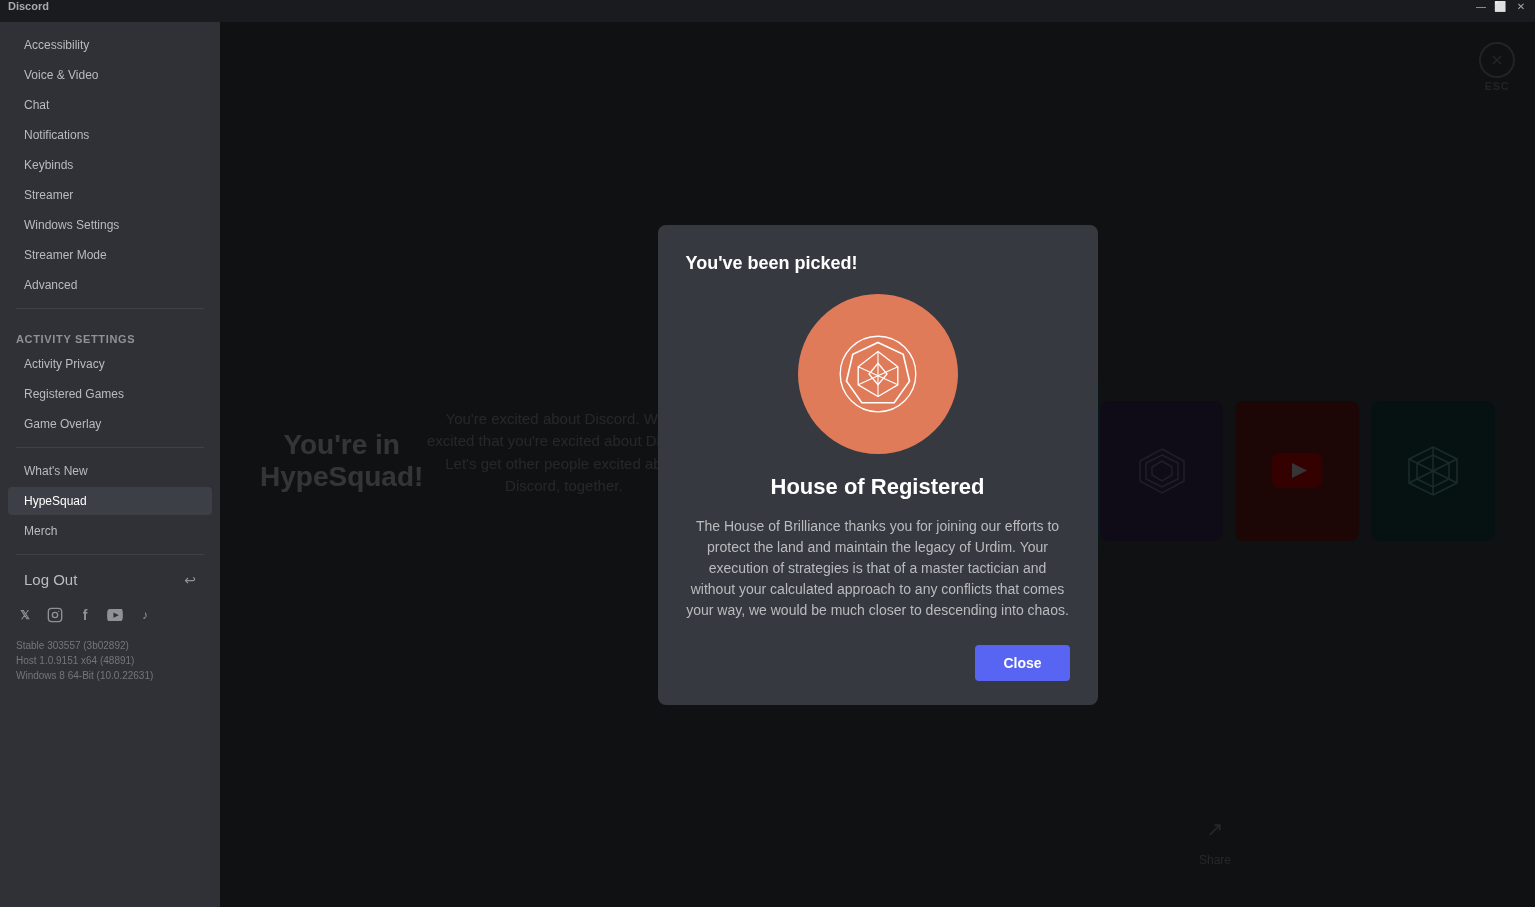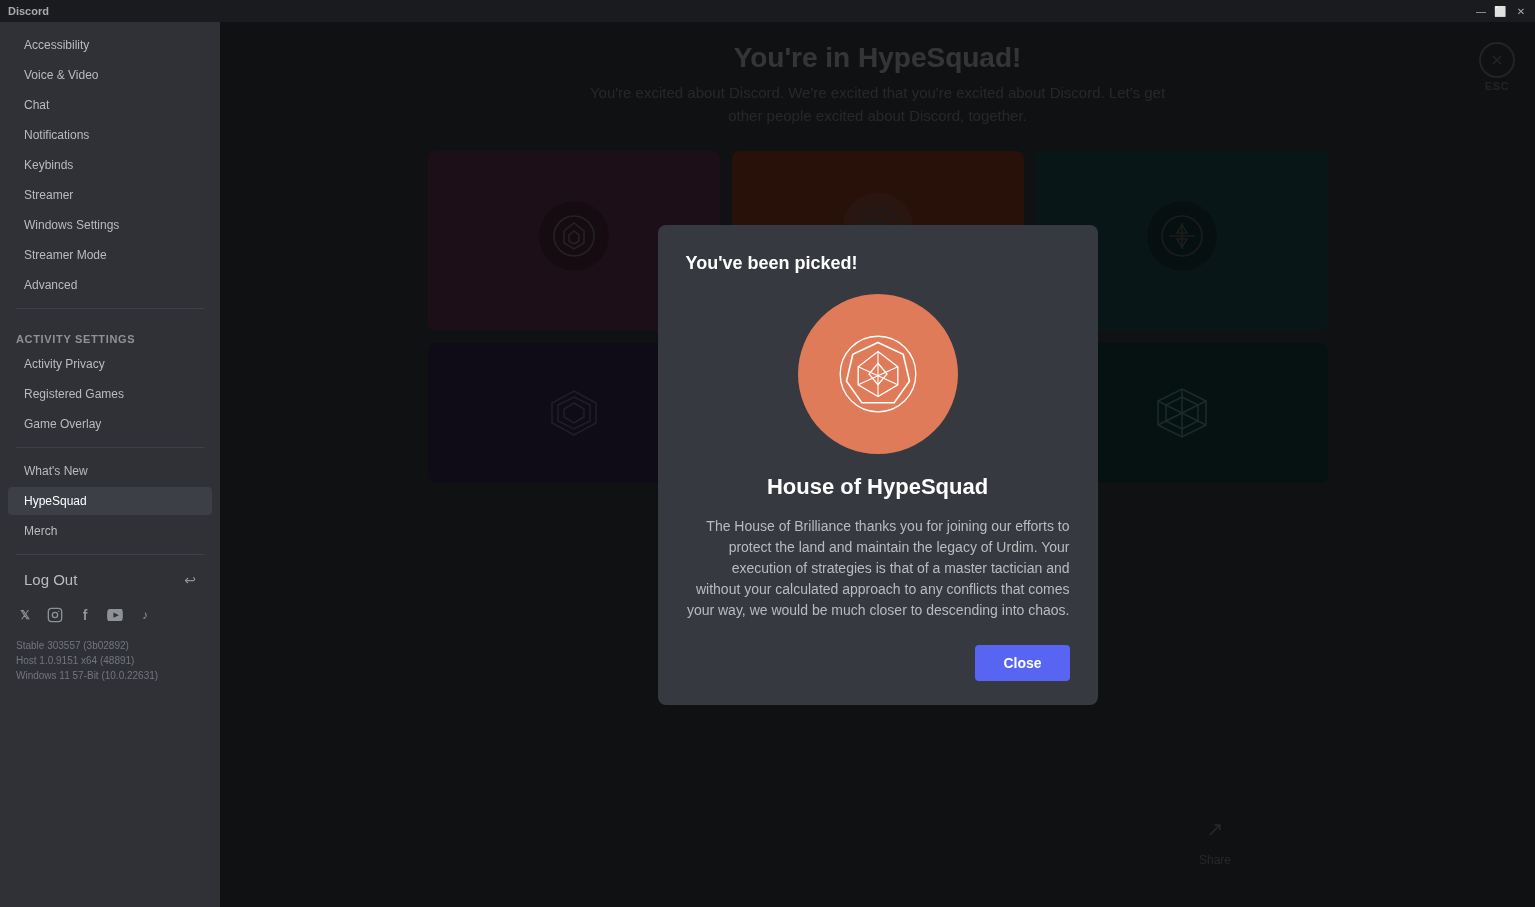--- a/index.html
+++ b/index.html
@@ -11,21 +11,20 @@
       background: #202225;
       color: #dcddde;
       user-select: none;
     }
 
     
     .titlebar {
       height: 22px;
       background: #1a1b1e;
       display: flex;
-      align-items: center;
       justify-content: space-between;
       padding: 0 8px;
       position: relative;
       z-index: 100;
     }
     .titlebar-title {
       font-size: 11px;
       color: #aaa;
       font-weight: 600;
     }
@@ -135,21 +134,21 @@
       background: #36393f;
       position: relative;
       overflow: hidden;
     }
 
     
     .hypesquad-bg {
       width: 100%;
       height: 100%;
       display: flex;
-      flex-direction: column;
+      flex-direction: row;
       align-items: center;
       padding: 20px 40px;
       overflow: hidden;
       filter: brightness(0.7);
     }
     .hs-page-title {
       font-size: 28px;
       font-weight: 800;
       color: #fff;
       margin-bottom: 8px;
@@ -290,21 +289,21 @@
     .modal-house-name {
       font-size: 22px;
       font-weight: 800;
       color: #fff;
       margin-bottom: 16px;
       text-align: center;
     }
     .modal-description {
       font-size: 14px;
       color: #b9bbbe;
-      text-align: right;
+      text-align: center;
       line-height: 1.5;
       margin-bottom: 24px;
     }
     .modal-close-btn {
       background: #5865f2;
       color: #fff;
       border: none;
       border-radius: 4px;
       padding: 10px 28px;
       font-size: 14px;
@@ -406,21 +405,21 @@
         <svg width="16" height="12" viewBox="0 0 24 18">
             <path fill="currentColor" d="M23.5 3s-.3-2-1.2-2.8c-1.1-1.2-2.4-1.2-3-1.3C16.6-.4 12 -.4 12-.4s-4.6 0-7.3.3C4 0 2.7 0 1.7 1.2.8 2 .5 4 .5 4S.2 6.2.2 8.4v2.1c0 2.2.3 4.4.3 4.4s.3 2 1.2 2.8c1.1 1.2 2.6 1.1 3.3 1.2C7.2 19 12 19 12 19s4.6 0 7.3-.3c.7-.1 1.9-.1 3-1.3.9-.8 1.2-2.8 1.2-2.8s.3-2.2.3-4.4V8.4C23.8 6.2 23.5 4 23.5 3zM9.7 13V5.4l8.1 3.8L9.7 13z"></path>
           </svg>
       </div>
       <div class="social-icon" style="font-size:12px;">♪</div>
     </div>
 
     <div class="version-info">
       <div>Stable 303557 (3b02892)</div>
       <div>Host 1.0.9151 x64 (48891)</div>
-      <div>Windows 11 57-Bit (10.0.22631)</div>
+      <div>Windows 8 64-Bit (10.0.22631)</div>
     </div>
   </div>
 
   <div class="main-content">
 
     <div class="hypesquad-bg">
       <div class="hs-page-title">You're in HypeSquad!</div>
       <div class="hs-page-subtitle">You're excited about Discord. We're excited that you're excited about Discord. Let's get other people excited about Discord, together.</div>
 
       <div class="cards-row">
@@ -510,21 +509,21 @@
             <path d="M50 25 L72 42 L72 62 L50 75 L28 62 L28 42 Z" stroke="white" stroke-width="1.5" fill="none"></path>
 
             <line x1="50" y1="25" x2="50" y2="75" stroke="white" stroke-width="1.2"></line>
             <line x1="28" y1="42" x2="72" y2="62" stroke="white" stroke-width="1.2"></line>
             <line x1="72" y1="42" x2="28" y2="62" stroke="white" stroke-width="1.2"></line>
 
             <path d="M50 38 L60 50 L50 62 L40 50 Z" stroke="white" stroke-width="1.5" fill="none"></path>
           </svg>
         </div>
 
-        <div class="modal-house-name">House of HypeSquad</div>
+        <div class="modal-house-name">House of Registered</div>
 
         <div class="modal-description">The House of Brilliance thanks you for joining our efforts to protect the land and maintain the legacy of Urdim. Your execution of strategies is that of a master tactician and without your calculated approach to any conflicts that comes your way, we would be much closer to descending into chaos.</div>
 
         <button class="modal-close-btn">Close</button>
       </div>
 
     </div>
   </div>
 </div>
 

